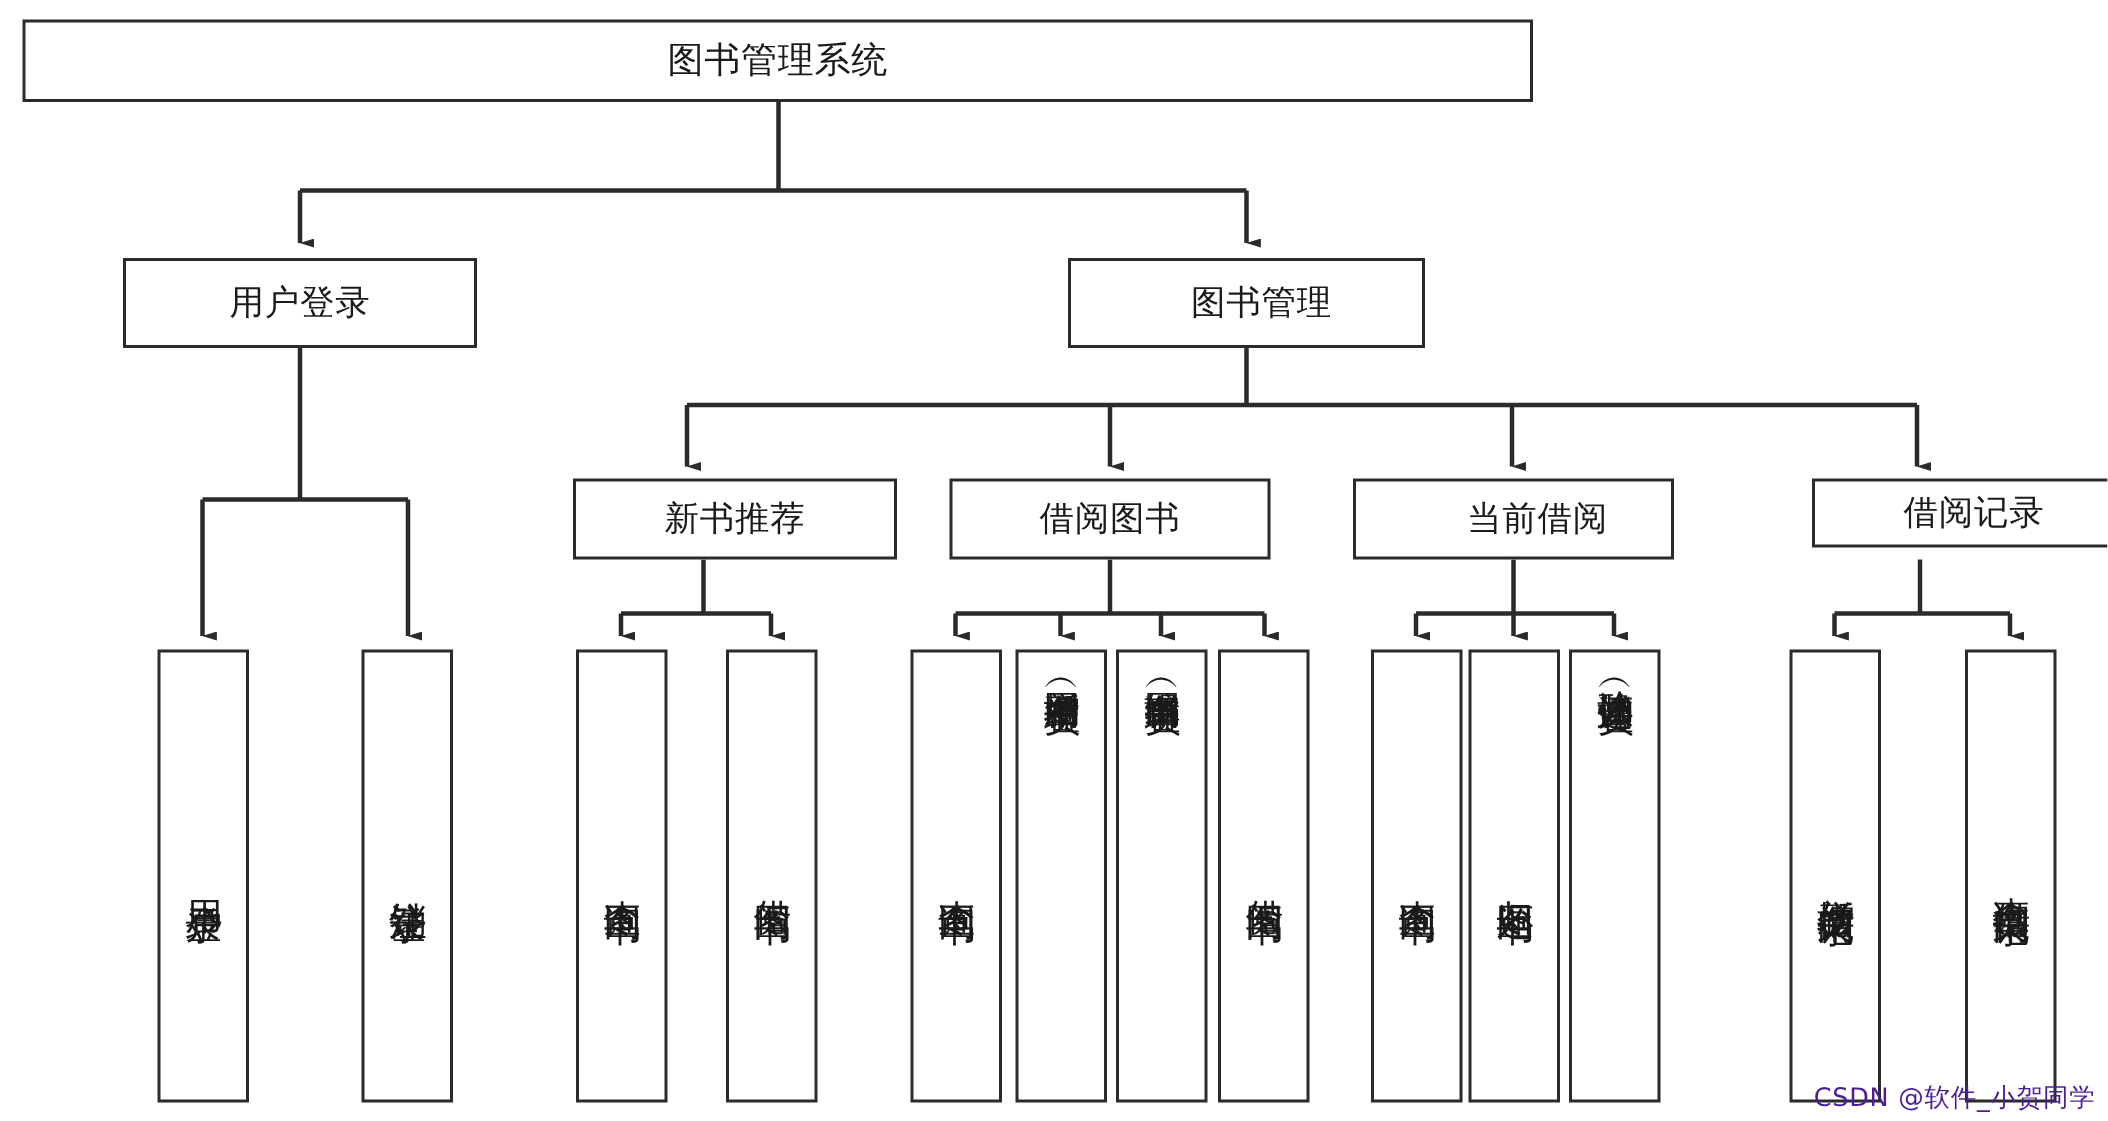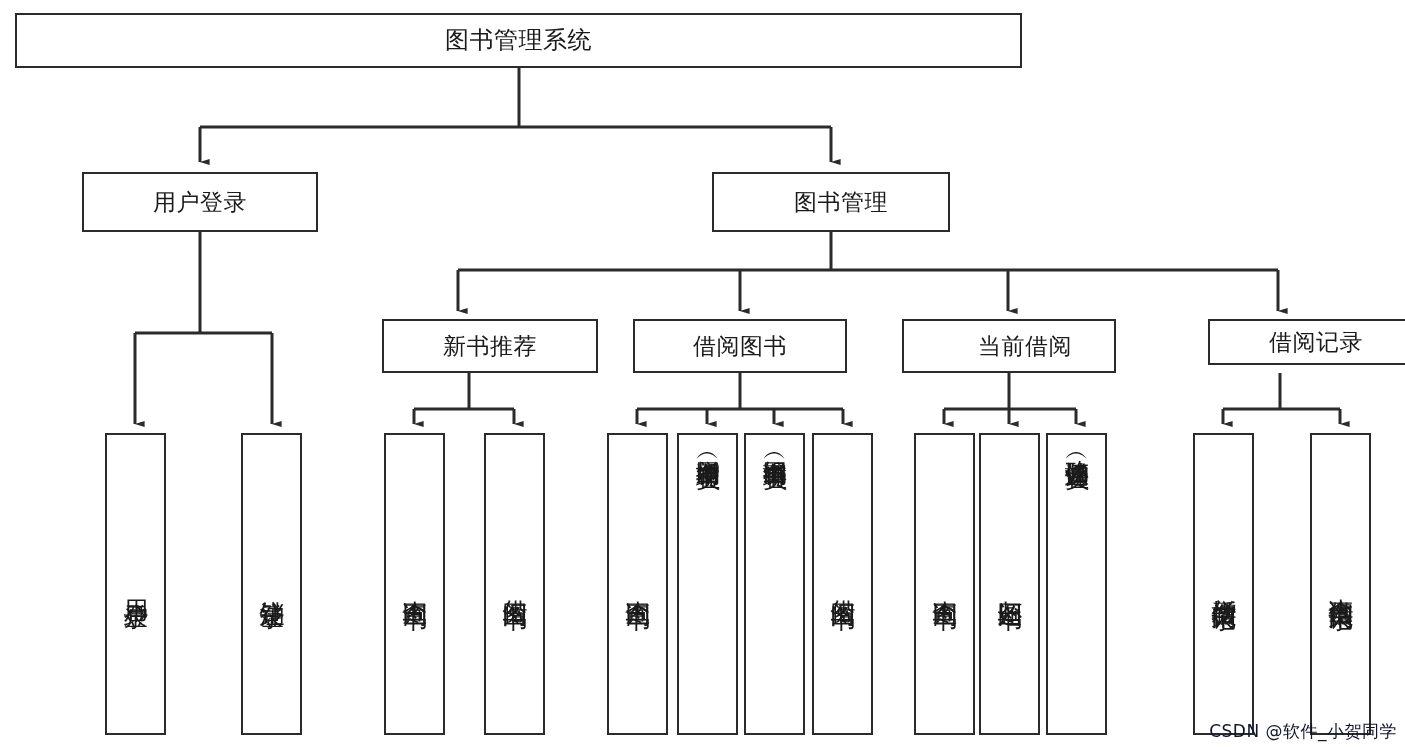--- a/index.html
+++ b/index.html
@@ -71,21 +71,21 @@
   }
   .node.vert.tall .node-label {
     font-size: 24px;
     letter-spacing: 1px;
   }
   #watermark {
     position: absolute;
     right: 8px;
     bottom: 4px;
     font-size: 17px;
-    color: #0f172a;
+    color: #4c1d95;
     letter-spacing: 0.5px;
     z-index: 5;
     white-space: nowrap;
   }
 </style>
 </head>
 <body>
 
 <div id="diagram-root">
 

